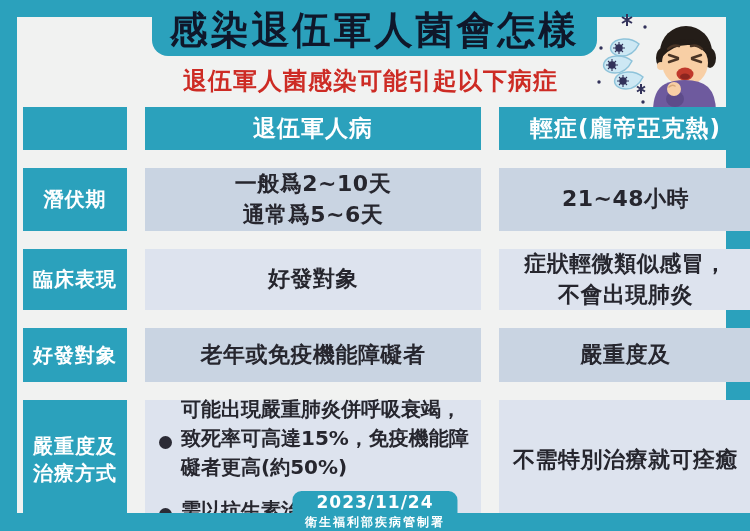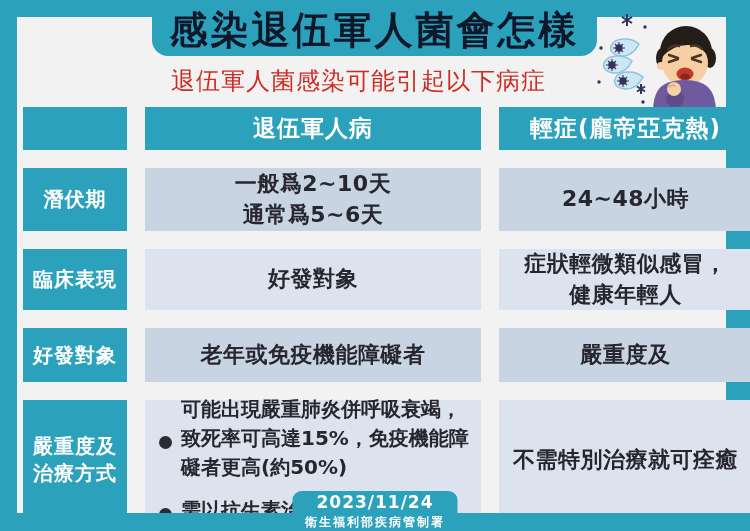--- a/index.html
+++ b/index.html
@@ -15,23 +15,23 @@
   }
   .title-banner{
     position:absolute;left:130px;top:0;width:445px;height:56px;
     background:#2ba1bc;border-radius:0 0 16px 16px;
     display:flex;align-items:flex-end;justify-content:center;
     color:#0f172a;font-size:38px;font-weight:bold;letter-spacing:3px;
     white-space:nowrap;
     margin-left:22px;
   }
   .subtitle{
-    position:absolute;left:136px;top:62px;width:445px;height:38px;
+    position:absolute;left:148px;top:62px;width:445px;height:38px;
     display:flex;align-items:center;justify-content:center;
-    color:#cd2b24;font-size:24px;font-weight:normal;letter-spacing:1px;
+    color:#cd2b24;font-size:24px;font-weight:bold;letter-spacing:1px;
     white-space:nowrap;
   }
   .table{
     position:absolute;left:23px;top:107px;width:703px;
     display:grid;
     grid-template-columns:104px 336px 253px;
     grid-template-rows:43px 63px 61px 54px 120px;
     gap:18px;
   }
   .cell{
@@ -159,32 +159,32 @@
   </div>
 
   <div class="cell label-cell">
     <span>潛伏期</span>
   </div>
   <div class="cell data-cell bg-a">
     <span>一般爲2~10天
 通常爲5~6天</span>
   </div>
   <div class="cell data-cell bg-a">
-    <span>24~48小時</span>
+    <span>21~48小時</span>
   </div>
 
   <div class="cell label-cell">
     <span>臨床表現</span>
   </div>
   <div class="cell data-cell bg-b">
     <span>好發對象</span>
   </div>
   <div class="cell data-cell bg-b">
     <span>症狀輕微類似感冒，
-健康年輕人</span>
+不會出現肺炎</span>
   </div>
 
   <div class="cell label-cell">
     <span>好發對象</span>
   </div>
   <div class="cell data-cell bg-a">
     <span>老年或免疫機能障礙者</span>
   </div>
   <div class="cell data-cell bg-a">
     <span>嚴重度及</span>

